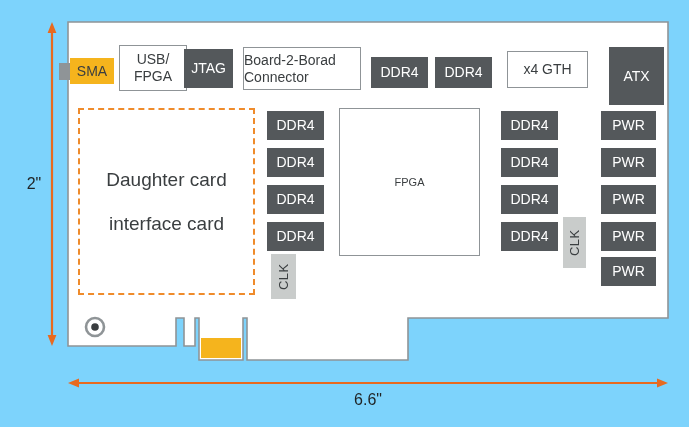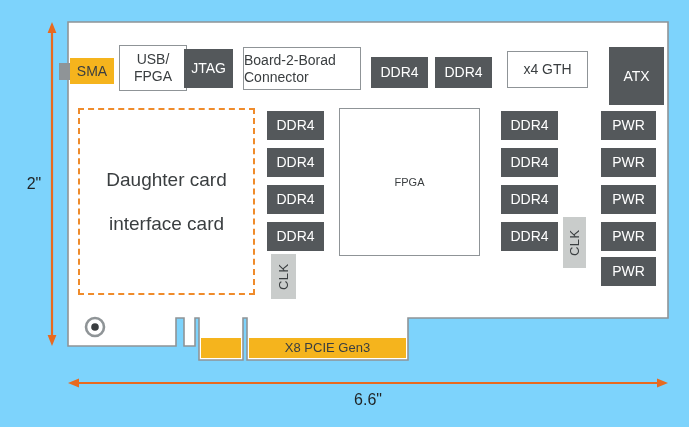--- a/index.html
+++ b/index.html
@@ -90,18 +90,17 @@
     <span>CLK</span>
   </div>
 
   <div class="box dark" style="left:601px;top:111px;width:55px;height:29px">PWR</div>
   <div class="box dark" style="left:601px;top:148px;width:55px;height:29px">PWR</div>
   <div class="box dark" style="left:601px;top:185px;width:55px;height:29px">PWR</div>
   <div class="box dark" style="left:601px;top:222px;width:55px;height:29px">PWR</div>
   <div class="box dark" style="left:601px;top:257px;width:55px;height:29px">PWR</div>
 
   <div class="box yellow" style="left:201px;top:338px;width:40px;height:20px"></div>
-  <div class="box yellow pcie-text" style="left:249px;top:338px;width:157px;height:20px">X8 PCIE Gen3</div>
 
   <div class="dim-label" style="left:20px;top:175px;width:28px;text-align:center">2"</div>
   <div class="dim-label" style="left:338px;top:391px;width:60px;text-align:center">6.6"</div>
 
 </div>
 
 </body></html>

